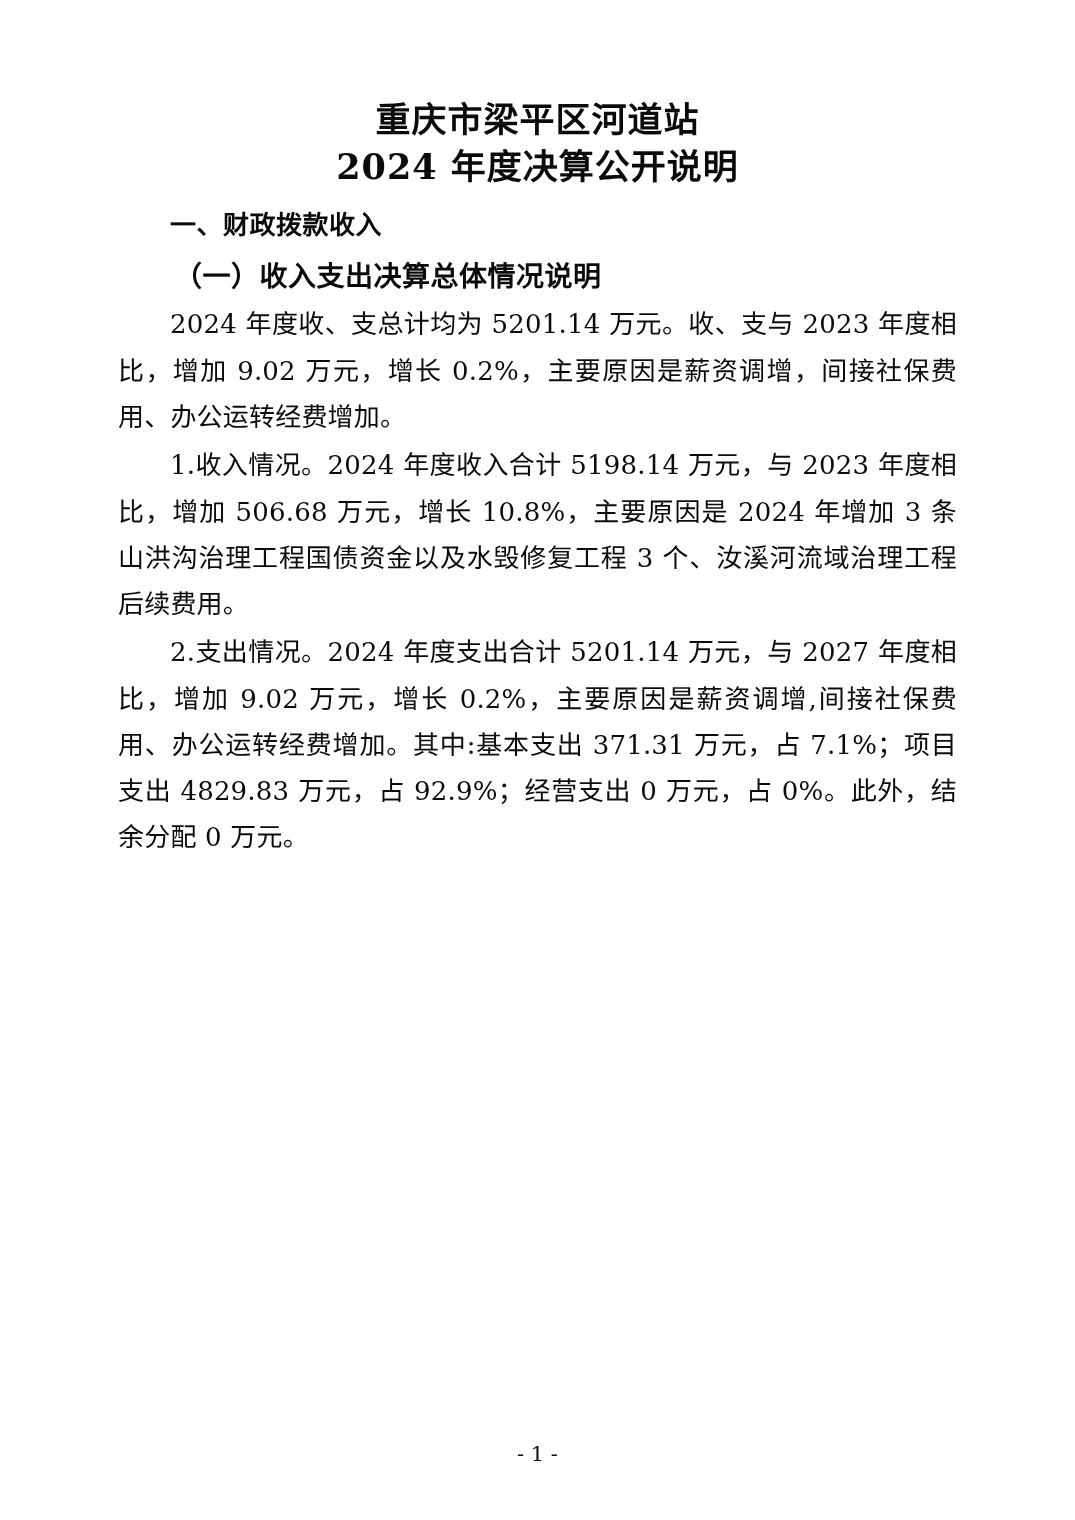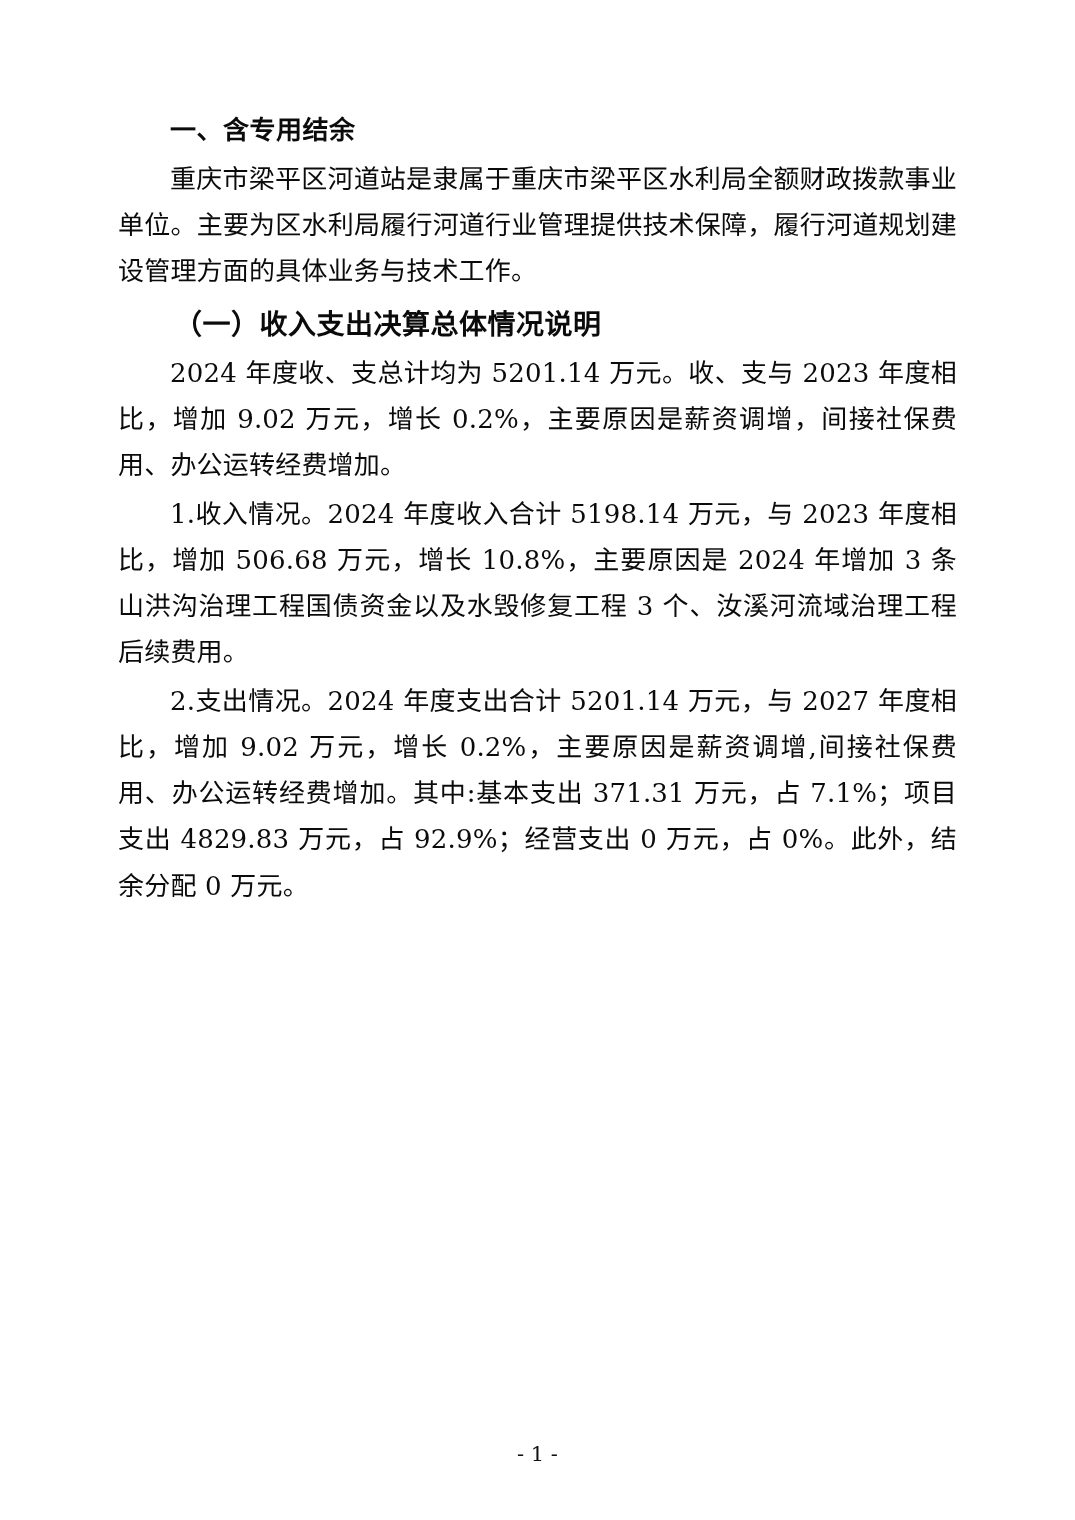--- a/index.html
+++ b/index.html
@@ -61,24 +61,27 @@
     font-size: 21px;
     color: #111;
     font-family: "DejaVu Serif", "Liberation Serif", serif;
   }
 </style>
 </head>
 <body>
 
 <div class="page">
 
+  <h1 class="doc-title">
+    <span class="line">重庆市梁平区河道站</span>
+    <span class="line">2024 年度决算公开说明</span>
+  </h1>
 
-  <h2 class="section-heading">一、含专用结余</h2>
+  <h2 class="section-heading">一、财政拨款收入</h2>
 
-  <p class="body-text">重庆市梁平区河道站是隶属于重庆市梁平区水利局全额财政拨款事业单位。主要为区水利局履行河道行业管理提供技术保障，履行河道规划建设管理方面的具体业务与技术工作。</p>
 
 
   <h3 class="sub-heading">（一）收入支出决算总体情况说明</h3>
 
   <p class="body-text">2024 年度收、支总计均为 5201.14 万元。收、支与 2023 年度相比，增加 9.02 万元，增长 0.2%，主要原因是薪资调增，间接社保费用、办公运转经费增加。</p>
   <p class="body-text">1.收入情况。2024 年度收入合计 5198.14 万元，与 2023 年度相比，增加 506.68 万元，增长 10.8%，主要原因是 2024 年增加 3 条山洪沟治理工程国债资金以及水毁修复工程 3 个、汝溪河流域治理工程后续费用。</p>
   <p class="body-text">2.支出情况。2024 年度支出合计 5201.14 万元，与 2027 年度相比，增加 9.02 万元，增长 0.2%，主要原因是薪资调增,间接社保费用、办公运转经费增加。其中:基本支出 371.31 万元，占 7.1%；项目支出 4829.83 万元，占 92.9%；经营支出 0 万元，占 0%。此外，结余分配 0 万元。</p>
 
   <div class="page-number">- 1 -</div>
 </div>

